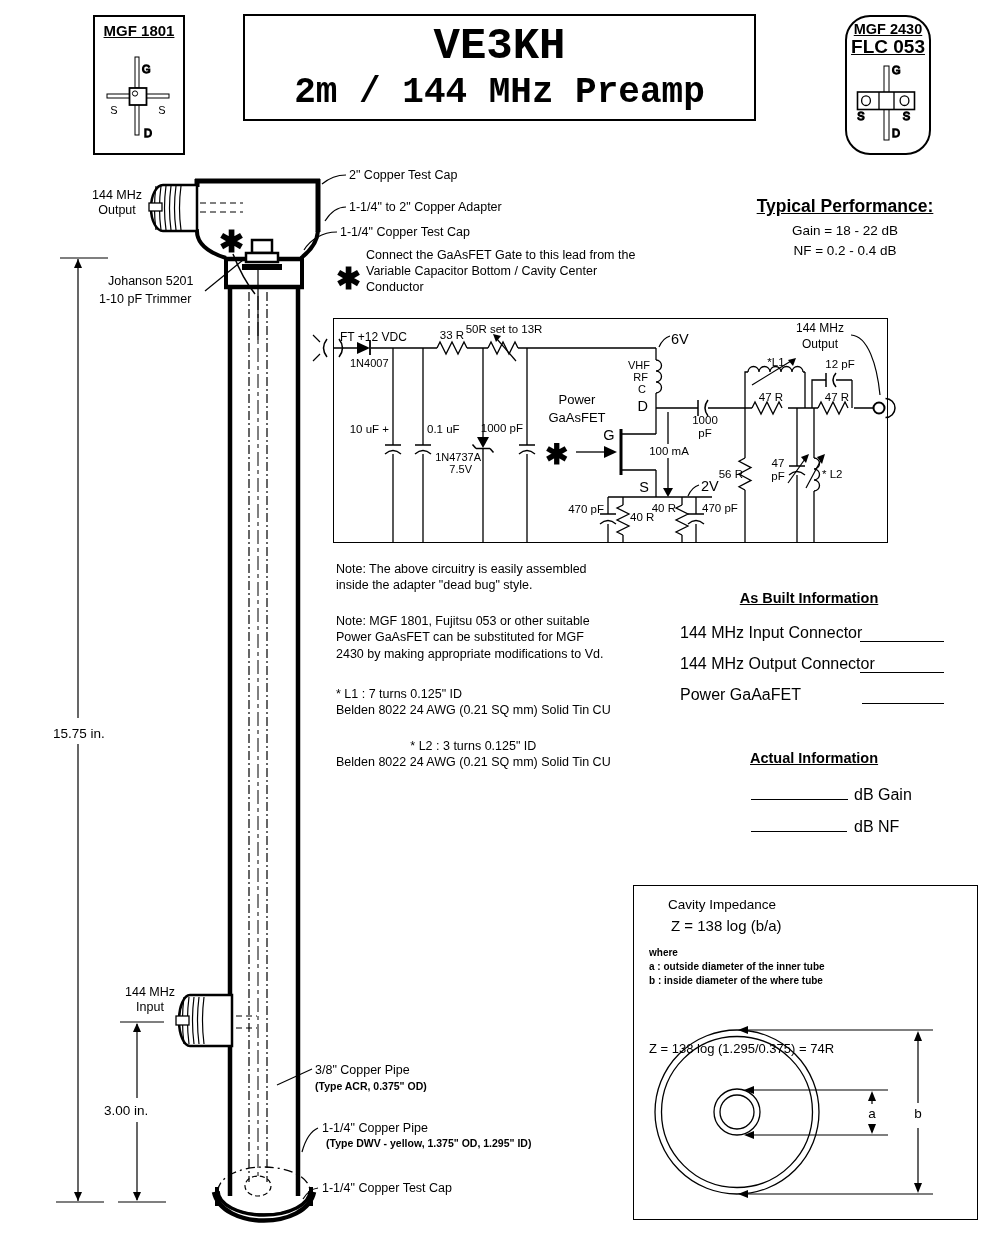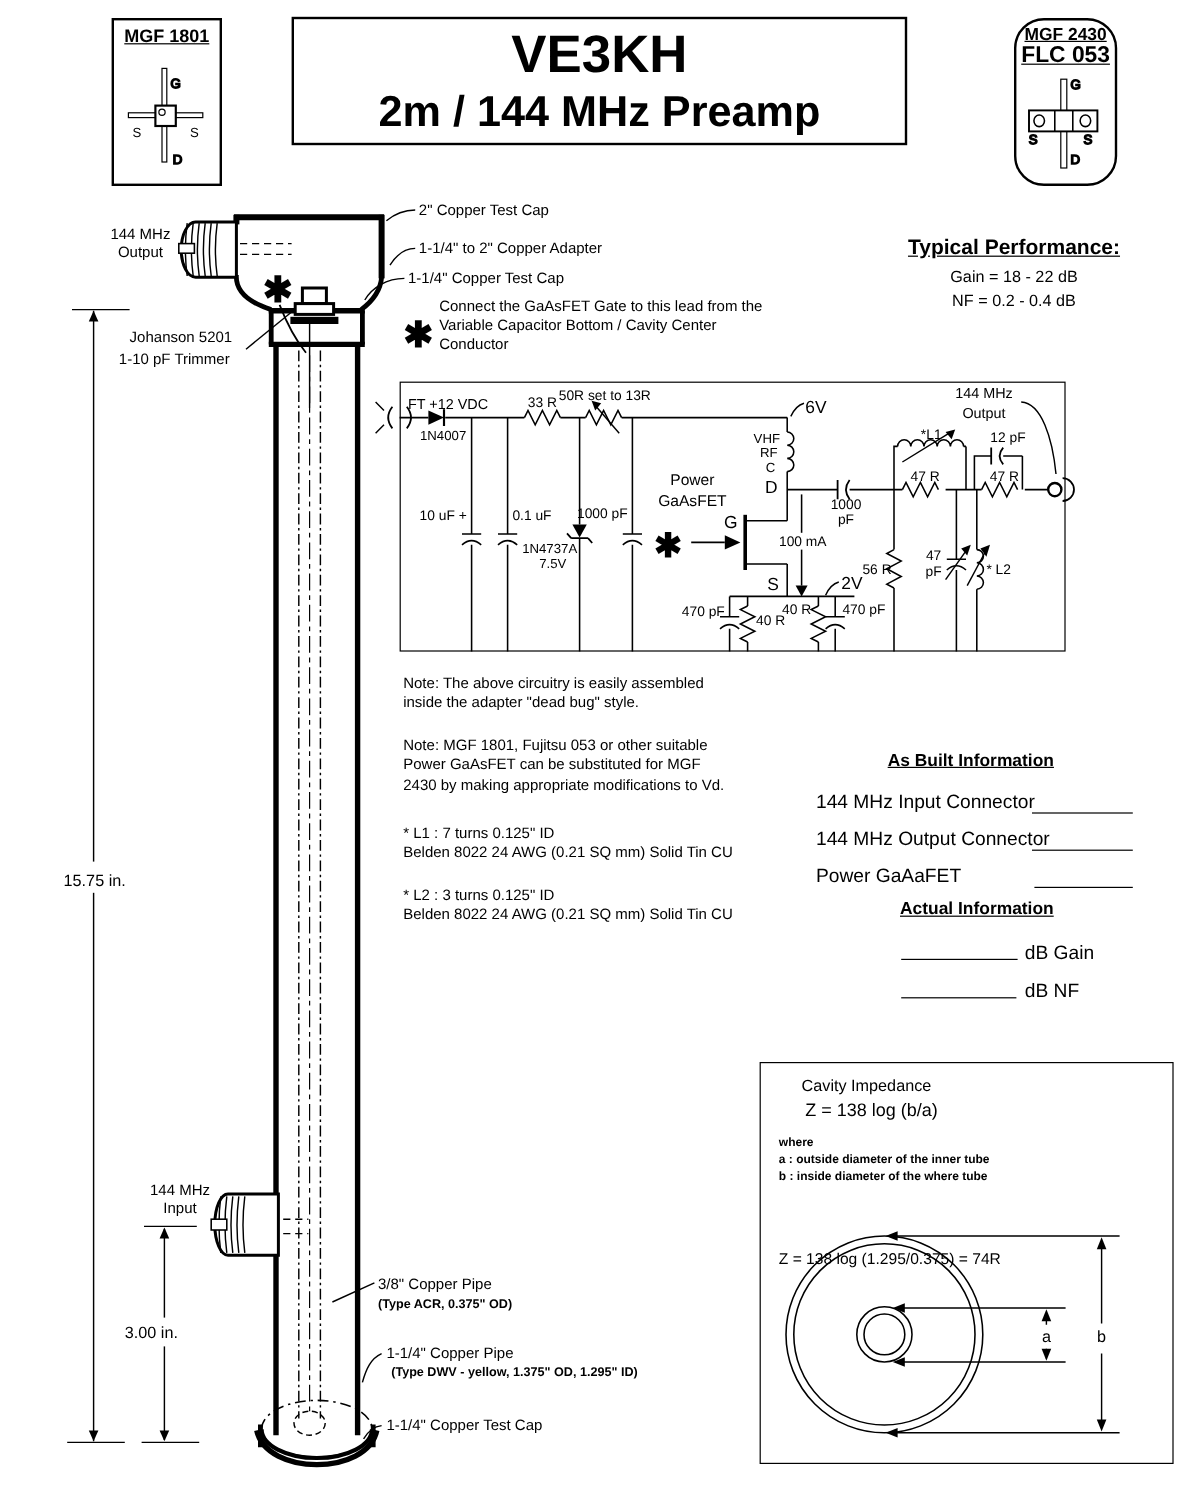--- a/index.html
+++ b/index.html
@@ -28,21 +28,21 @@
 </style>
 </head>
 <body>
 
 <div id="sheet">
 
   <div class="box" style="left:93px;top:15px;width:92px;height:140px;">
     <div class="devtitle" style="margin-top:5px;">MGF 1801</div>
   </div>
 
-  <div class="box titlebox" style="left:243px;top:14px;width:513px;height:107px;">
+  <div class="box titlebox" style="left:243px;top:14px;width:513px;height:107px;font-family:Liberation Mono, monospace;">
     <div class="t1">VE3KH</div>
     <div class="t2">2m / 144 MHz Preamp</div>
   </div>
 
   <div class="box" style="left:845px;top:15px;width:86px;height:140px;border-radius:25px;">
     <div class="devtitle" style="margin-top:3px;font-size:14.5px;">MGF 2430</div>
     <div class="devtitle" style="font-size:19px;">FLC 053</div>
   </div>
 
   <div class="thinbox" style="left:333px;top:318px;width:555px;height:225px;"></div>
@@ -60,26 +60,26 @@
   </div>
   <div class="abs note" style="left:336px;top:613px;">
     <div>Note: MGF 1801, Fujitsu 053 or other suitable</div>
     <div>Power GaAsFET can be substituted for MGF</div>
     <div>2430 by making appropriate modifications to Vd.</div>
   </div>
   <div class="abs note" style="left:336px;top:686px;">
     <div>* L1 : 7 turns 0.125" ID</div>
     <div>Belden 8022 24 AWG (0.21 SQ mm) Solid Tin CU</div>
   </div>
-  <div class="abs note" style="left:336px;top:738px;">
+  <div class="abs note" style="left:336px;top:738px;text-align:center;">
     <div>* L2 : 3 turns 0.125" ID</div>
     <div>Belden 8022 24 AWG (0.21 SQ mm) Solid Tin CU</div>
   </div>
 
-  <div class="abs" style="left:663px;top:588px;width:292px;height:125px;margin-top:36px;">
+  <div class="abs" style="left:663px;top:588px;width:292px;height:125px;">
     <div class="secTitle" style="position:absolute;left:0;width:100%;text-align:center;top:2px;">As Built Information</div>
     <div class="lbl abs" style="left:17px;top:36px;">144 MHz Input Connector</div>
     <div class="blank" style="left:197px;top:53px;width:84px;"></div>
     <div class="lbl abs" style="left:17px;top:67px;">144 MHz Output Connector</div>
     <div class="blank" style="left:197px;top:84px;width:84px;"></div>
     <div class="lbl abs" style="left:17px;top:98px;">Power GaAaFET</div>
     <div class="blank" style="left:199px;top:115px;width:82px;"></div>
   </div>
 
   <div class="abs" style="left:748px;top:748px;width:210px;height:95px;">

